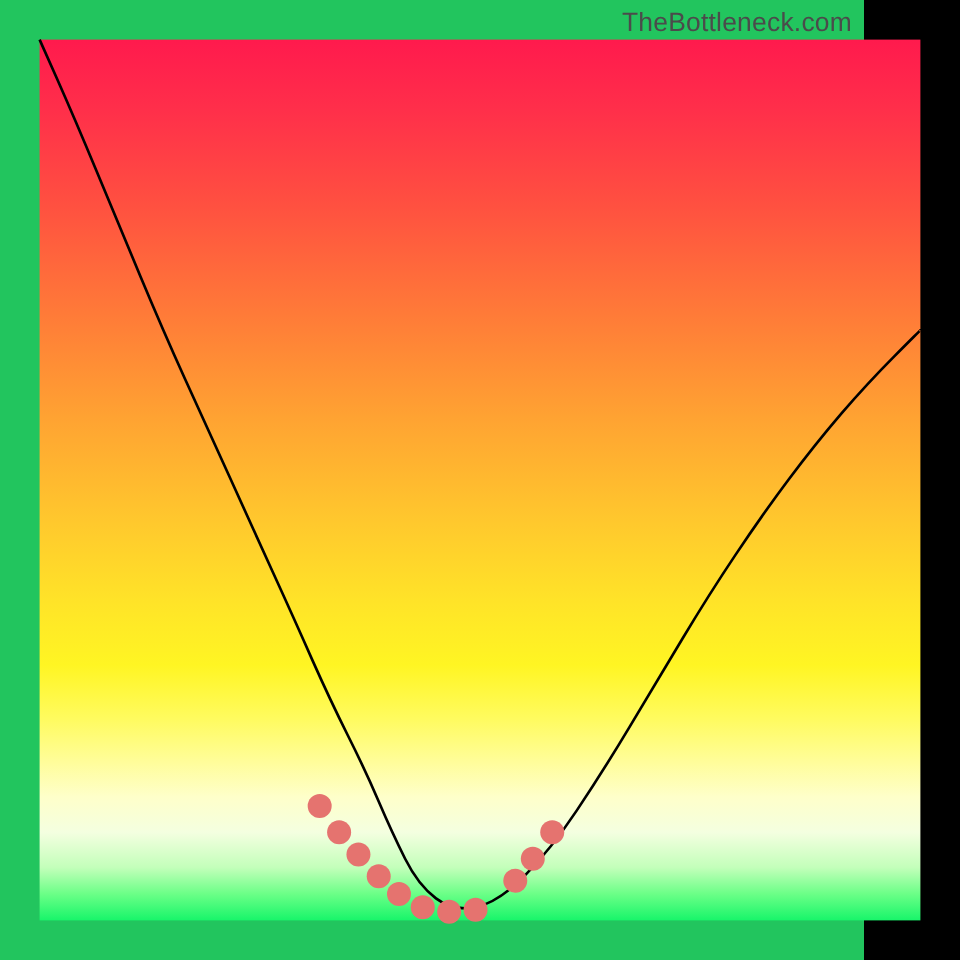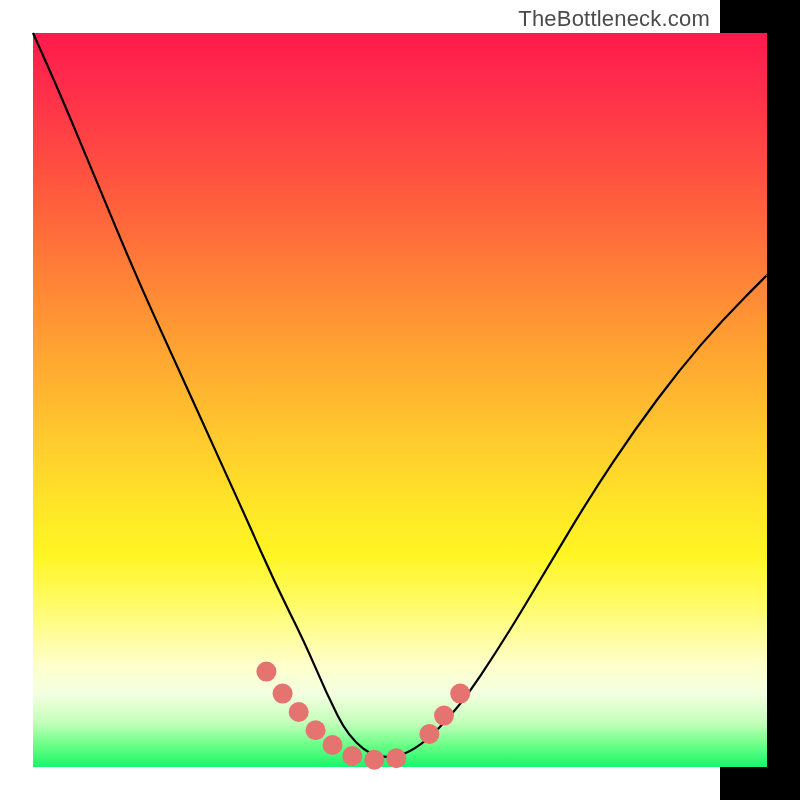--- a/index.html
+++ b/index.html
@@ -10,21 +10,21 @@
     background: #000;
     overflow: hidden;
     font-family: Arial, Helvetica, sans-serif;
   }
   .frame {
     position: absolute;
     left: 0;
     top: 0;
     width: 720px;
     height: 800px;
-    background: #ffffff;
+    background: #22c55e;
   }
   .plot {
     position: absolute;
     left: 33px;
     top: 33px;
     width: 734px;
     height: 734px;
     
     background: linear-gradient(to bottom,
       #ff1a4d 0%,

